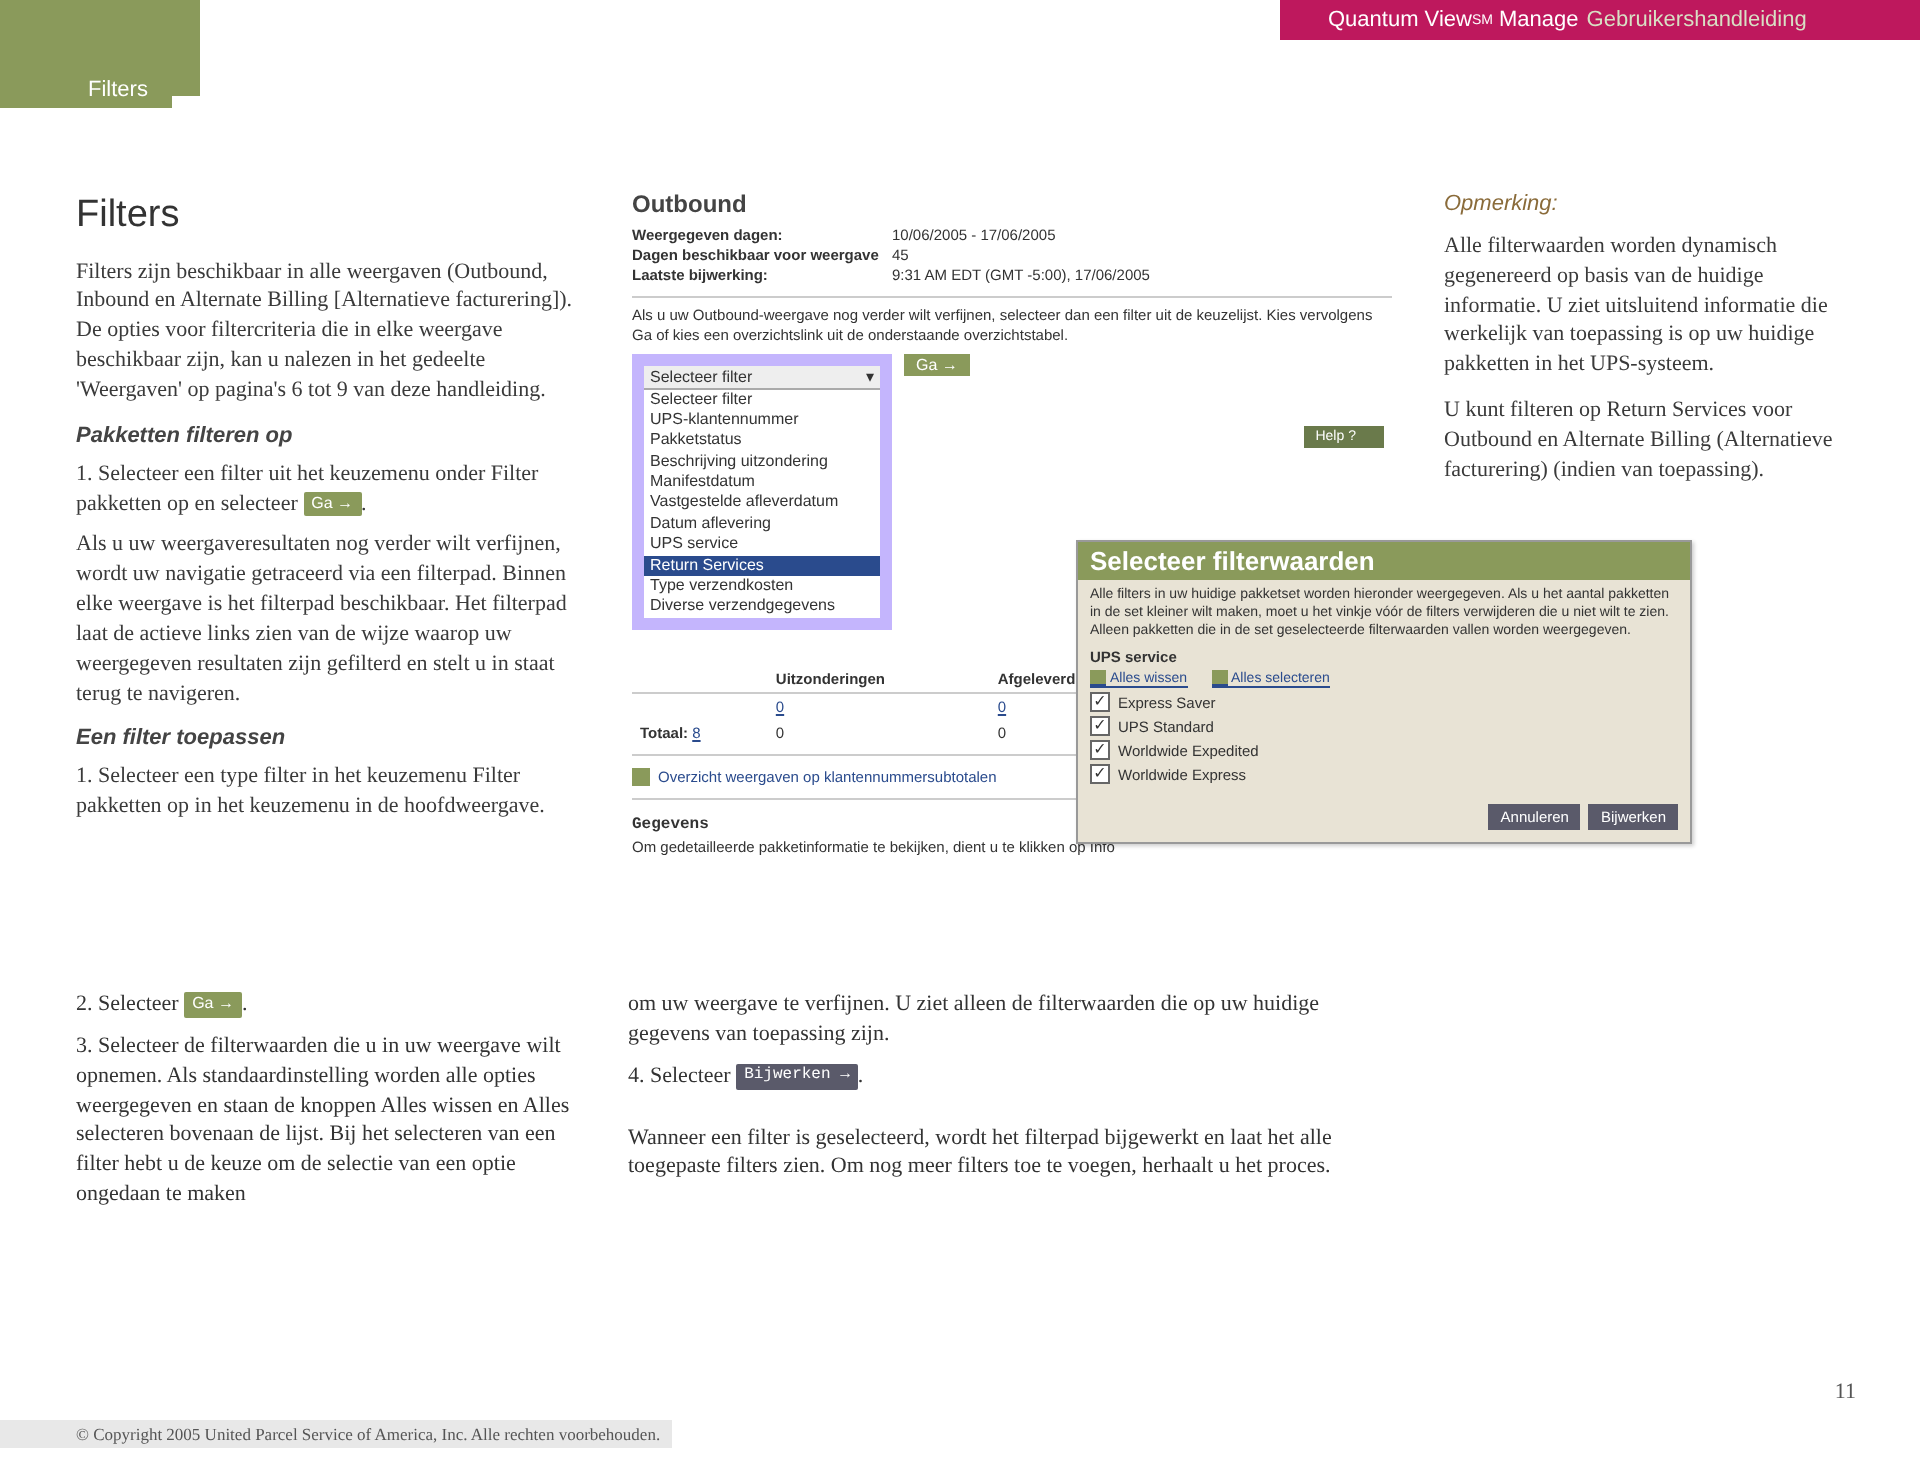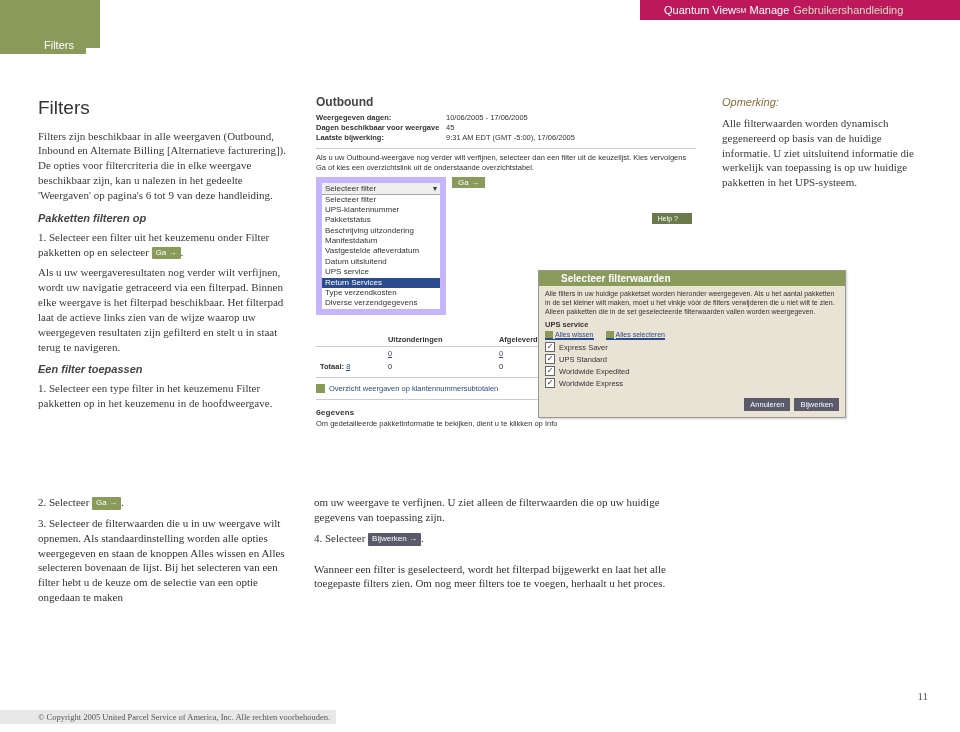--- a/index.html
+++ b/index.html
@@ -15,21 +15,21 @@
   .tab-filters::after { content: ""; position: absolute; left: -38px; top: -36px; width: 38px; height: 36px; background: #8a9a5b; }
 
   .content { position: absolute; top: 95px; left: 38px; right: 30px; display: flex; gap: 18px; }
   .col-left { width: 260px; font-size: 11px; line-height: 1.35; color: #3a3a3a; }
   .col-left h1 { font-family: Arial, sans-serif; font-weight: normal; font-size: 19px; color: #333; margin-bottom: 8px; }
   .col-left p { margin-bottom: 8px; }
   .col-left .sub { font-family: Arial, sans-serif; font-style: italic; font-size: 11px; color: #444; margin: 8px 0 4px; font-weight: 600; }
   .col-left ol { list-style: none; }
   .col-left li { margin-bottom: 6px; }
   .inline-btn { display: inline-block; background: #8a9a5b; color: #fff; font-family: Arial, sans-serif; font-size: 8px; padding: 1px 4px; border-radius: 1px; vertical-align: middle; }
-  .inline-btn-dark { display: inline-block; background: #5a5a6a; color: #fff; font-family: Liberation Sans, sans-serif; font-size: 8px; padding: 1px 4px; border-radius: 1px; vertical-align: middle; }
+  .inline-btn-dark { display: inline-block; background: #5a5a6a; color: #fff; font-family: Liberation Mono, monospace; font-size: 8px; padding: 1px 4px; border-radius: 1px; vertical-align: middle; }
 
   .col-mid { width: 380px; position: relative; }
   .screenshot-main { background: #fff; border: 0; font-family: Arial, sans-serif; font-size: 8px; color: #333; position: relative; }
   .ss-title { font-size: 12px; font-weight: bold; color: #444; margin-bottom: 4px; }
   .ss-meta { display: grid; grid-template-columns: 130px auto; font-size: 7.5px; row-gap: 1px; margin-bottom: 6px; }
   .ss-meta b { font-weight: bold; }
   .ss-para { font-size: 7.5px; line-height: 1.3; margin: 4px 0; }
   .ss-filter-label { font-weight: bold; font-size: 8px; margin-top: 4px; }
   .ss-row { display: flex; align-items: flex-start; gap: 6px; }
   .ss-select { width: 130px; border: 6px solid #c4b5fd; background: #fff; font-size: 8px; }
@@ -43,21 +43,21 @@
   .ss-table th { text-align: left; font-weight: bold; padding: 2px 4px; border-bottom: 1px solid #ccc; }
   .ss-table td { padding: 2px 4px; color: #2a4b8d; text-decoration: underline; }
   .ss-table .plain td { color: #333; text-decoration: none; }
   .ss-hr { border: none; border-top: 1px solid #ccc; margin: 4px 0; }
   .ss-link-row { display: flex; align-items: center; gap: 4px; font-size: 7.5px; color: #2a4b8d; margin: 6px 0; }
   .ss-link-row .sq { width: 9px; height: 9px; background: #8a9a5b; display: inline-block; }
   .ss-gegevens { font-weight: bold; font-size: 8px; margin-top: 8px; font-family: Liberation Mono, monospace; }
   .ss-foot { font-size: 7.5px; margin-top: 2px; }
 
   .popup { position: absolute; right: -150px; top: 175px; width: 308px; background: #e8e3d5; border: 1px solid #999; font-family: Arial, sans-serif; font-size: 7.5px; box-shadow: 1px 1px 2px rgba(0,0,0,0.2); }
-  .popup-head { background: #8a9a5b; color: #fff; font-weight: bold; padding: 2px 22px; font-size: 10px; }
+  .popup-head { background: #8a9a5b; color: #fff; font-weight: bold; padding: 2px 6px; font-size: 13px; }
   .popup-body { padding: 4px 6px; }
   .popup-body p { font-size: 7px; line-height: 1.25; margin-bottom: 4px; }
   .popup-sub { font-weight: bold; font-size: 7.5px; margin: 4px 0 2px; }
   .popup-links { display: flex; gap: 12px; font-size: 7px; margin-bottom: 2px; }
   .popup-links span { color: #2a4b8d; border-bottom: 1px solid #2a4b8d; }
   .popup-links .sq { width: 8px; height: 8px; background: #8a9a5b; display: inline-block; vertical-align: middle; margin-right: 2px; }
   .popup-check { display: flex; align-items: center; gap: 4px; margin: 2px 0; font-size: 7.5px; }
   .popup-check .cb { width: 10px; height: 10px; border: 1px solid #666; background: #fff; display: inline-flex; align-items: center; justify-content: center; font-size: 8px; line-height: 1; }
   .popup-foot { display: flex; justify-content: flex-end; gap: 4px; padding: 4px 6px 6px; }
   .popup-foot button { background: #5a5a6a; color: #fff; border: none; font-size: 7.5px; padding: 2px 6px; }
@@ -124,21 +124,21 @@
               <span>Selecteer filter</span>
               <span>▾</span>
             </div>
           <div class="ss-select-list">
             <div>Selecteer filter</div>
             <div>UPS-klantennummer</div>
             <div>Pakketstatus</div>
             <div>Beschrijving uitzondering</div>
             <div>Manifestdatum</div>
             <div>Vastgestelde afleverdatum</div>
-            <div>Datum uitsluitend</div>
+            <div>Datum aflevering</div>
             <div>UPS service</div>
             <div class="hl">Return Services</div>
             <div>Type verzendkosten</div>
             <div>Diverse verzendgegevens</div>
           </div>
         </div>
         <button class="ss-go">Ga →</button>
       </div>
       <div class="ss-help"><span>Help</span> <span>?</span></div>
 
@@ -203,20 +203,21 @@
       <div class="popup-foot">
         <button>Annuleren</button>
         <button>Bijwerken</button>
       </div>
     </div>
   </div>
 
   <div class="col-right">
     <div class="note-head">Opmerking:</div>
     <p>Alle filterwaarden worden dynamisch gegenereerd op basis van de huidige informatie. U ziet uitsluitend informatie die werkelijk van toepassing is op uw huidige pakketten in het UPS-systeem.</p>
+    <p>U kunt filteren op Return Services voor Outbound en Alternate Billing (Alternatieve facturering) (indien van toepassing).</p>
   </div>
 </div>
 
 <div class="bottom-cols">
   <div class="c1">
     <li><span>2. Selecteer </span><span class="inline-btn">Ga →</span>.</li>
     <li>3. Selecteer de filterwaarden die u in uw weergave wilt opnemen. Als standaardinstelling worden alle opties weergegeven en staan de knoppen Alles wissen en Alles selecteren bovenaan de lijst. Bij het selecteren van een filter hebt u de keuze om de selectie van een optie ongedaan te maken</li>
   </div>
   <div class="c2">
     <li>om uw weergave te verfijnen. U ziet alleen de filterwaarden die op uw huidige gegevens van toepassing zijn.</li>

